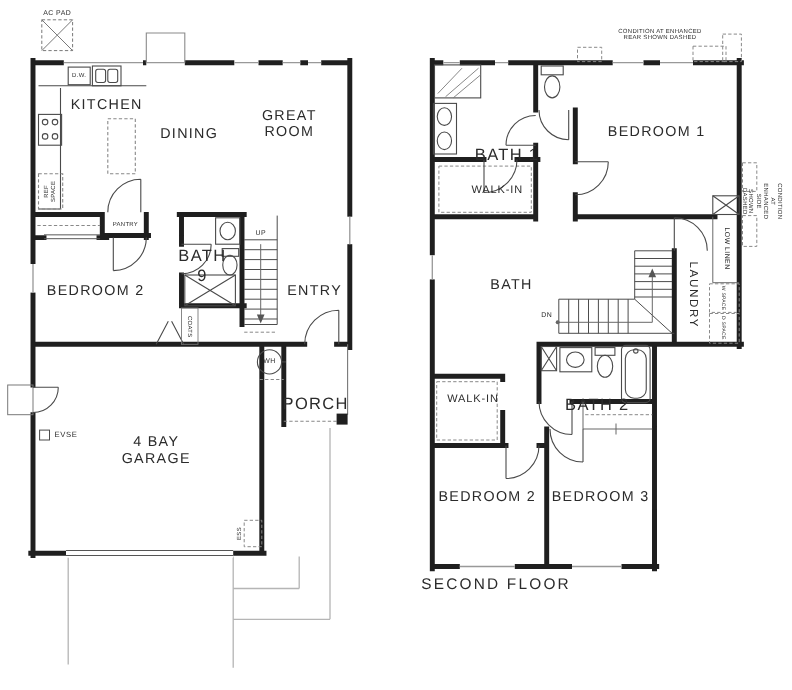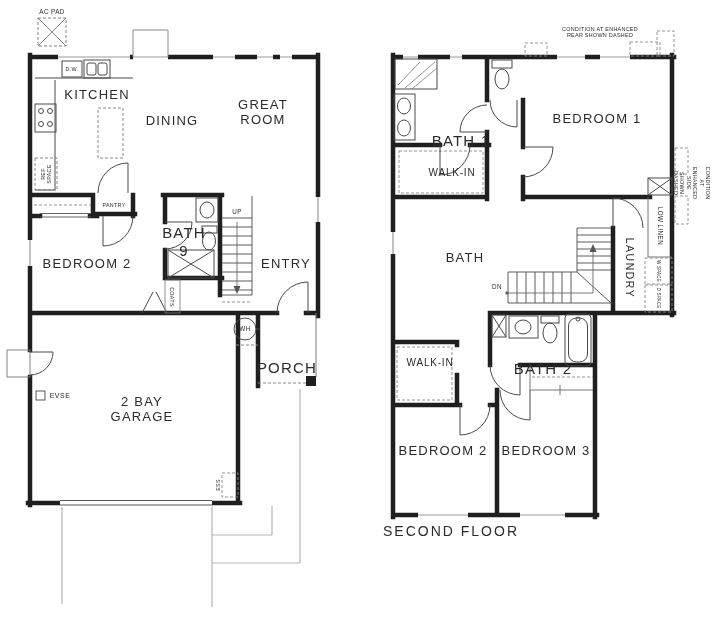--- a/index.html
+++ b/index.html
@@ -239,21 +239,21 @@
 <div class="lbl sz5" style="left:114px;top:205px">PANTRY</div>
 <div class="lbl sz12" style="left:184px;top:223px">BATH
 9</div>
 <div class="lbl sz6" style="left:237px;top:212px">UP</div>
 <div class="lbl" style="left:87px;top:264px">BEDROOM 2</div>
 <div class="lbl" style="left:286px;top:264px">ENTRY</div>
 <div class="lbl sz5 rot90" style="left:172px;top:297px">COATS</div>
 <div class="lbl sz6" style="left:245px;top:329px">WH</div>
 <div class="lbl sz12" style="left:287px;top:349px">PORCH</div>
 <div class="lbl sz7" style="left:60px;top:396px">EVSE</div>
-<div class="lbl" style="left:142px;top:409px">2 BAY
+<div class="lbl" style="left:142px;top:409px">4 BAY
 GARAGE</div>
 <div class="lbl sz5 rotm90" style="left:218px;top:485px">ESS</div>
 
 <div class="lbl sz5" style="left:600px;top:32px">CONDITION AT ENHANCED
 REAR SHOWN DASHED</div>
 <div class="lbl sz12" style="left:461px;top:122px">BATH 1</div>
 <div class="lbl" style="left:597px;top:119px">BEDROOM 1</div>
 <div class="lbl sz8" style="left:452px;top:173px">WALK-IN</div>
 <div class="lbl" style="left:465px;top:258px">BATH</div>
 <div class="lbl sz6 rot90" style="left:660px;top:226px">LOW LINEN</div>

